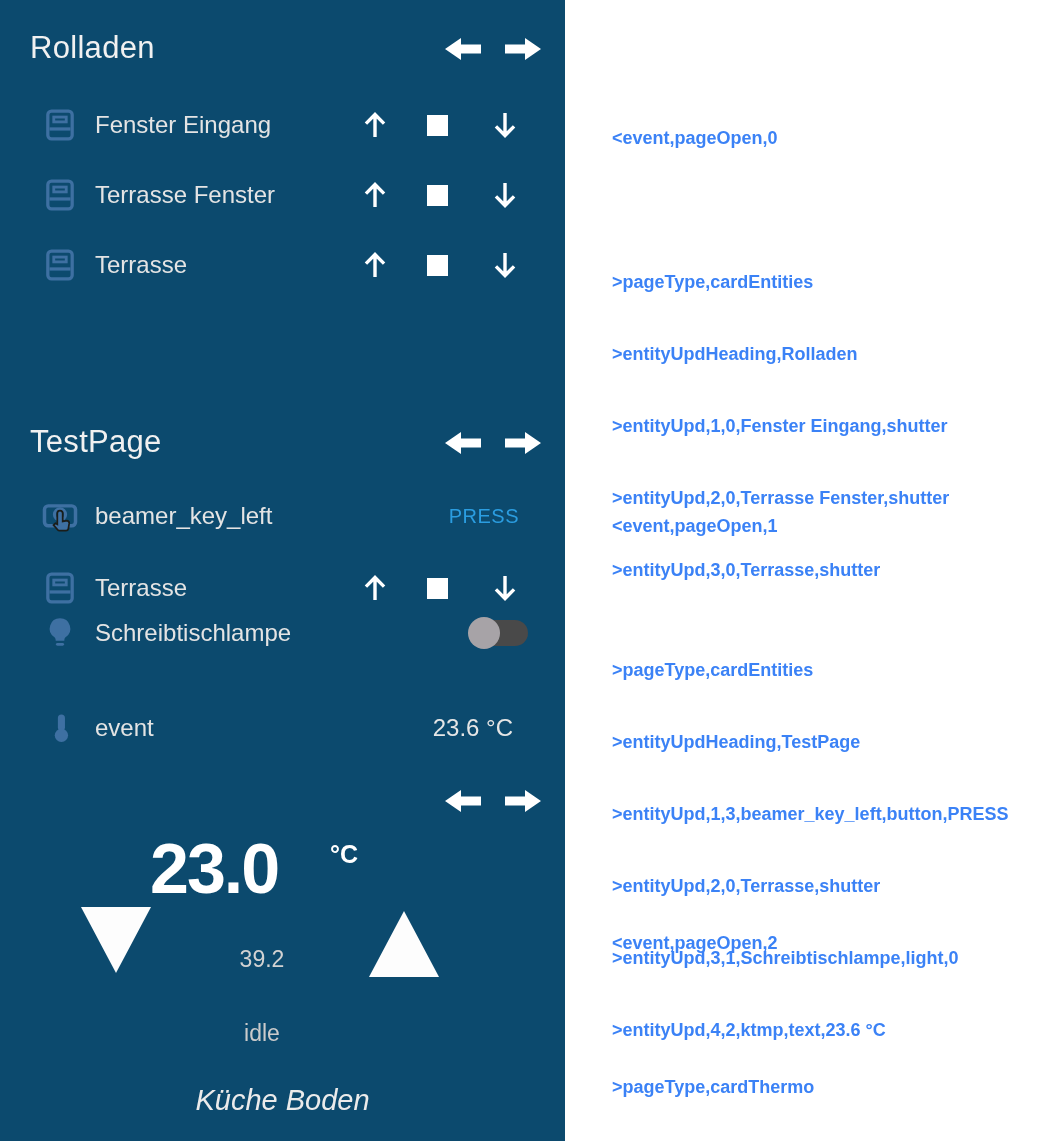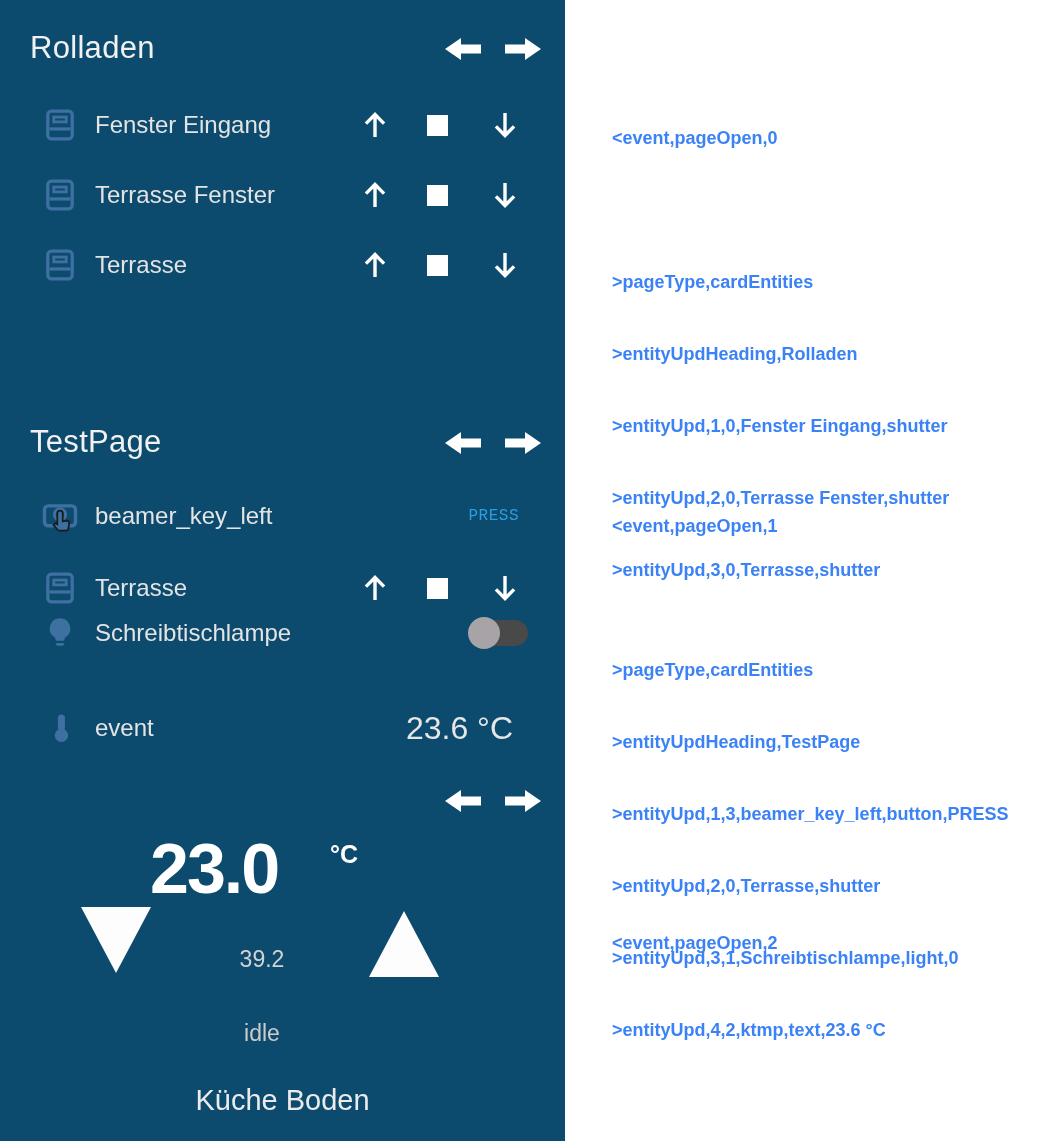--- a/index.html
+++ b/index.html
@@ -13,34 +13,34 @@
   .navbtn{width:40px;height:30px;padding:0;margin:0;background:none;border:none;cursor:pointer;}
 
   .erow{position:absolute;left:0;width:565px;height:70px;}
   .eicon{position:absolute;left:40px;top:50%;transform:translateY(-50%);width:40px;height:44px;display:flex;align-items:center;justify-content:center;}
   .elabel{position:absolute;left:95px;top:50%;transform:translateY(-50%);font-size:24px;color:#e4e4e4;}
   .ctl{position:absolute;top:50%;transform:translateY(-50%);padding:0;margin:0;background:none;border:none;cursor:pointer;display:flex;align-items:center;justify-content:center;}
   .ctl.up{left:358px;width:34px;height:34px;}
   .ctl.stop{left:424px;width:26px;height:26px;}
   .ctl.down{left:488px;width:34px;height:34px;}
   .stopsq{width:21px;height:21px;background:#ffffff;display:block;}
-  .press{position:absolute;right:40px;top:50%;transform:translateY(-50%);background:none;border:none;color:#2b9de0;font-size:16px;letter-spacing:.5px;font-family:Liberation Mono, monospace;cursor:pointer;}
-  .evalue{position:absolute;right:52px;top:50%;transform:translateY(-50%);font-size:32px;color:#e6e6e6;}
+  .press{position:absolute;right:40px;top:50%;transform:translateY(-50%);background:none;border:none;color:#2b9de0;font-size:20px;letter-spacing:.5px;font-family:Liberation Sans, sans-serif;cursor:pointer;}
+  .evalue{position:absolute;right:52px;top:50%;transform:translateY(-50%);font-size:24px;color:#e6e6e6;}
   .toggle{position:absolute;right:37px;top:50%;transform:translateY(-50%);width:58px;height:26px;border-radius:13px;background:#494949;border:none;padding:0;cursor:pointer;}
   .knob{position:absolute;left:-2px;top:-3px;width:32px;height:32px;border-radius:50%;background:#a7a3a7;display:block;}
 
   
   .temp-big{position:absolute;left:150px;top:834px;width:210px;text-align:left;font-size:70px;font-weight:700;color:#ffffff;letter-spacing:-2px;line-height:1;}
   .temp-unit{position:absolute;left:330px;top:840px;font-size:25px;font-weight:700;color:#ffffff;}
   .tri-btn{position:absolute;width:72px;height:68px;padding:0;margin:0;background:none;border:none;cursor:pointer;}
   .tri-down{left:80px;top:906px;}
   .tri-up{left:368px;top:910px;}
   .temp-target{position:absolute;left:180px;top:946px;width:164px;text-align:center;font-size:23px;color:#d2d2d2;}
   .temp-state{position:absolute;left:180px;top:977px;width:164px;text-align:center;font-size:23px;color:#cbcbcb;margin-top:43px;}
-  .thermo-title{position:absolute;left:0;top:1084px;width:565px;text-align:center;font-size:29px;color:#ebebeb;}
+  .thermo-title{position:absolute;left:0;top:1084px;width:565px;text-align:center;font-size:29px;color:#ebebeb;font-style:italic;}
 
   
   .log{position:absolute;left:612px;font-size:18px;line-height:24px;font-weight:700;color:#3b82f6;white-space:pre;}
   .log-line{height:24px;}
 </style>
 </head>
 <body>
 
 <svg width="0" height="0" style="position:absolute">
   <defs>
@@ -268,16 +268,17 @@
     <div class="log-line">&gt;entityUpdHeading,TestPage</div>
     <div class="log-line">&gt;entityUpd,1,3,beamer_key_left,button,PRESS</div>
     <div class="log-line">&gt;entityUpd,2,0,Terrasse,shutter</div>
     <div class="log-line">&gt;entityUpd,3,1,Schreibtischlampe,light,0</div>
     <div class="log-line">&gt;entityUpd,4,2,ktmp,text,23.6 °C</div>
   </div>
 
   <div class="log" style="top:883px">
     <div class="log-line">&lt;event,pageOpen,2</div>
     <div class="log-line"></div>
+    <div class="log-line">&gt;pageType,cardThermo</div>
     
   </div>
 
 </div>
 
 </body></html>

